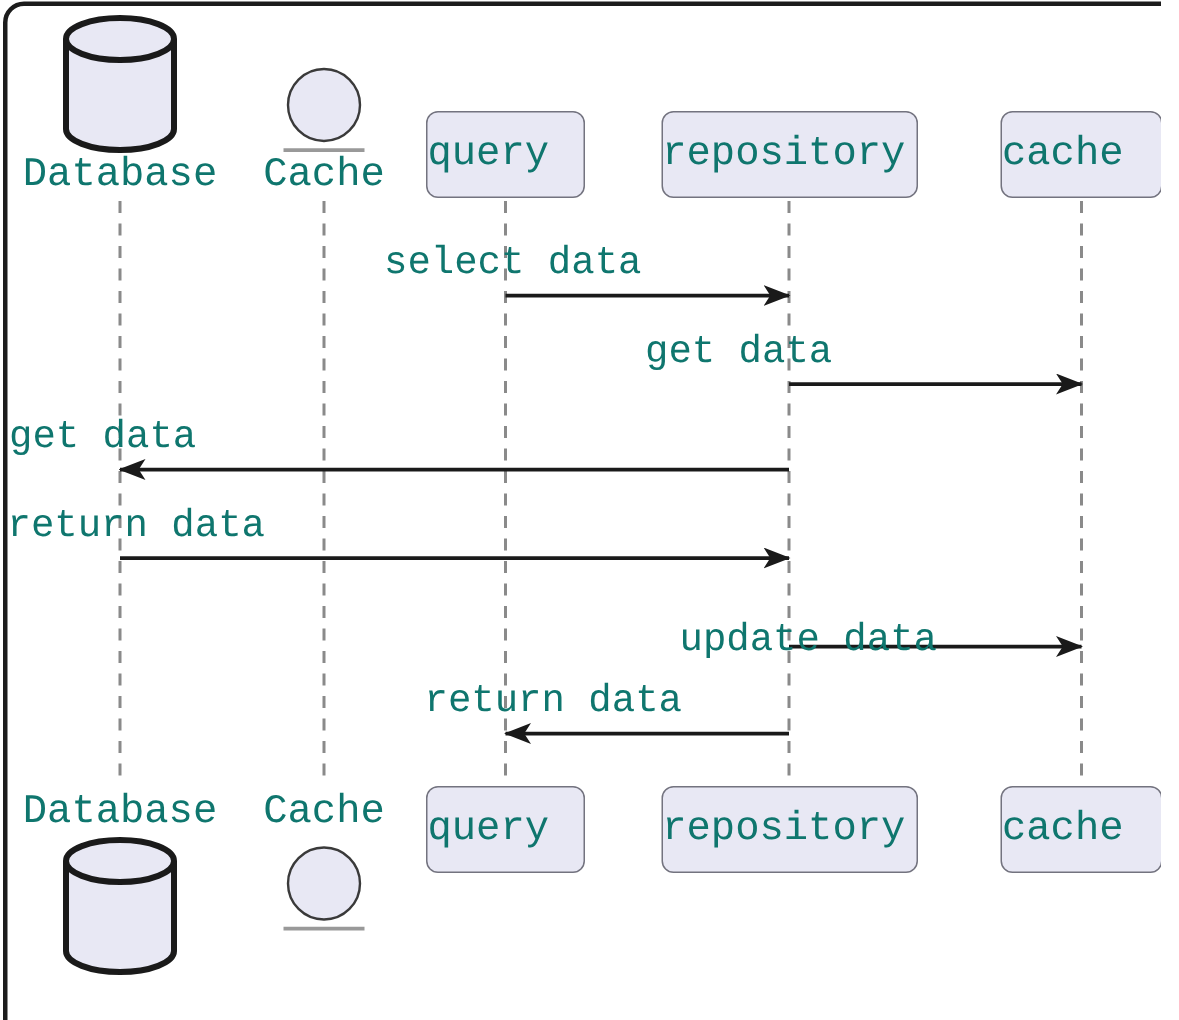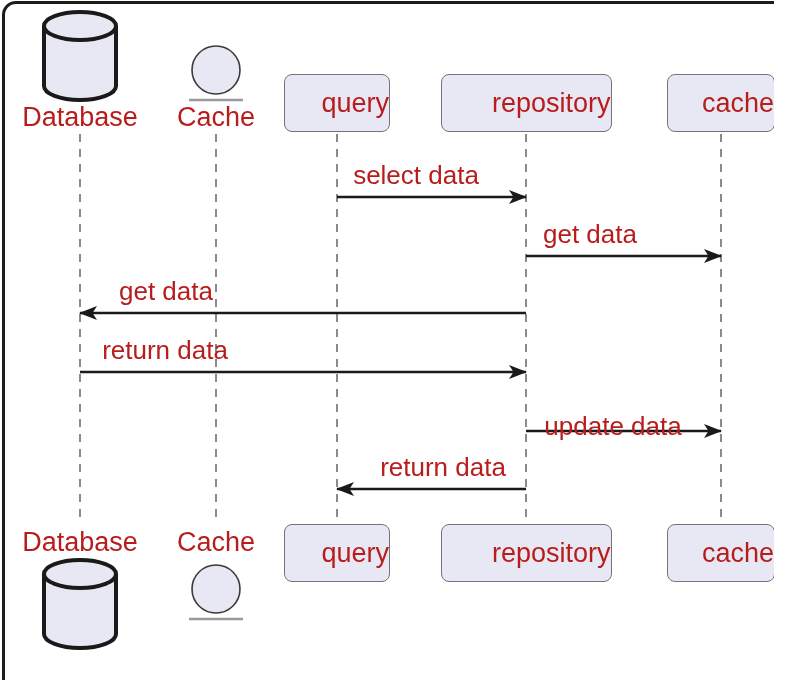--- a/index.html
+++ b/index.html
@@ -1,59 +1,58 @@
 <!DOCTYPE html>
 <html><head>
 <meta charset="utf-8">
 <style>
   html,body{margin:0;padding:0;background:#ffffff;}
   #canvas{
     position:relative;
     width:774px;height:680px;
     background:#ffffff;
     overflow:hidden;
-    font-family:Liberation Sans, sans-serif;
-    color:#b91c1c;
+    font-family:Liberation Mono, monospace;
+    color:#0f766e;
   }
   #frame{
     position:absolute;
     left:2px;top:1px;
     width:792px;height:696px;
     border:3px solid #1c1c1c;
     border-radius:14px;
     box-sizing:border-box;
     background:transparent;
     pointer-events:none;
   }
   #overlay{position:absolute;left:0;top:0;width:786px;height:680px;}
   .p-box{
     position:absolute;
     box-sizing:border-box;
     height:58px;
     background:var(--node-fill);
     border:1.5px solid var(--node-border);
     border-radius:8px;
-    display:flex;align-items:center;justify-content:flex-end;
+    display:flex;align-items:center;justify-content:flex-start;
     font-size:27px;
     line-height:1;
   }
   .p-label{
     position:absolute;
     width:180px;
     height:30px;
     text-align:center;
     font-size:27px;
     line-height:30px;
     white-space:nowrap;
   }
   .msg-label{
     position:absolute;
     width:320px;
     height:30px;
-    text-align:center;
     font-size:26px;
     line-height:30px;
     white-space:nowrap;
   }
 </style>
 </head>
 <body>
 
 <div id="canvas" style="--node-fill: #e8e8f4; --node-border: #73737f;">
   <svg id="overlay">

